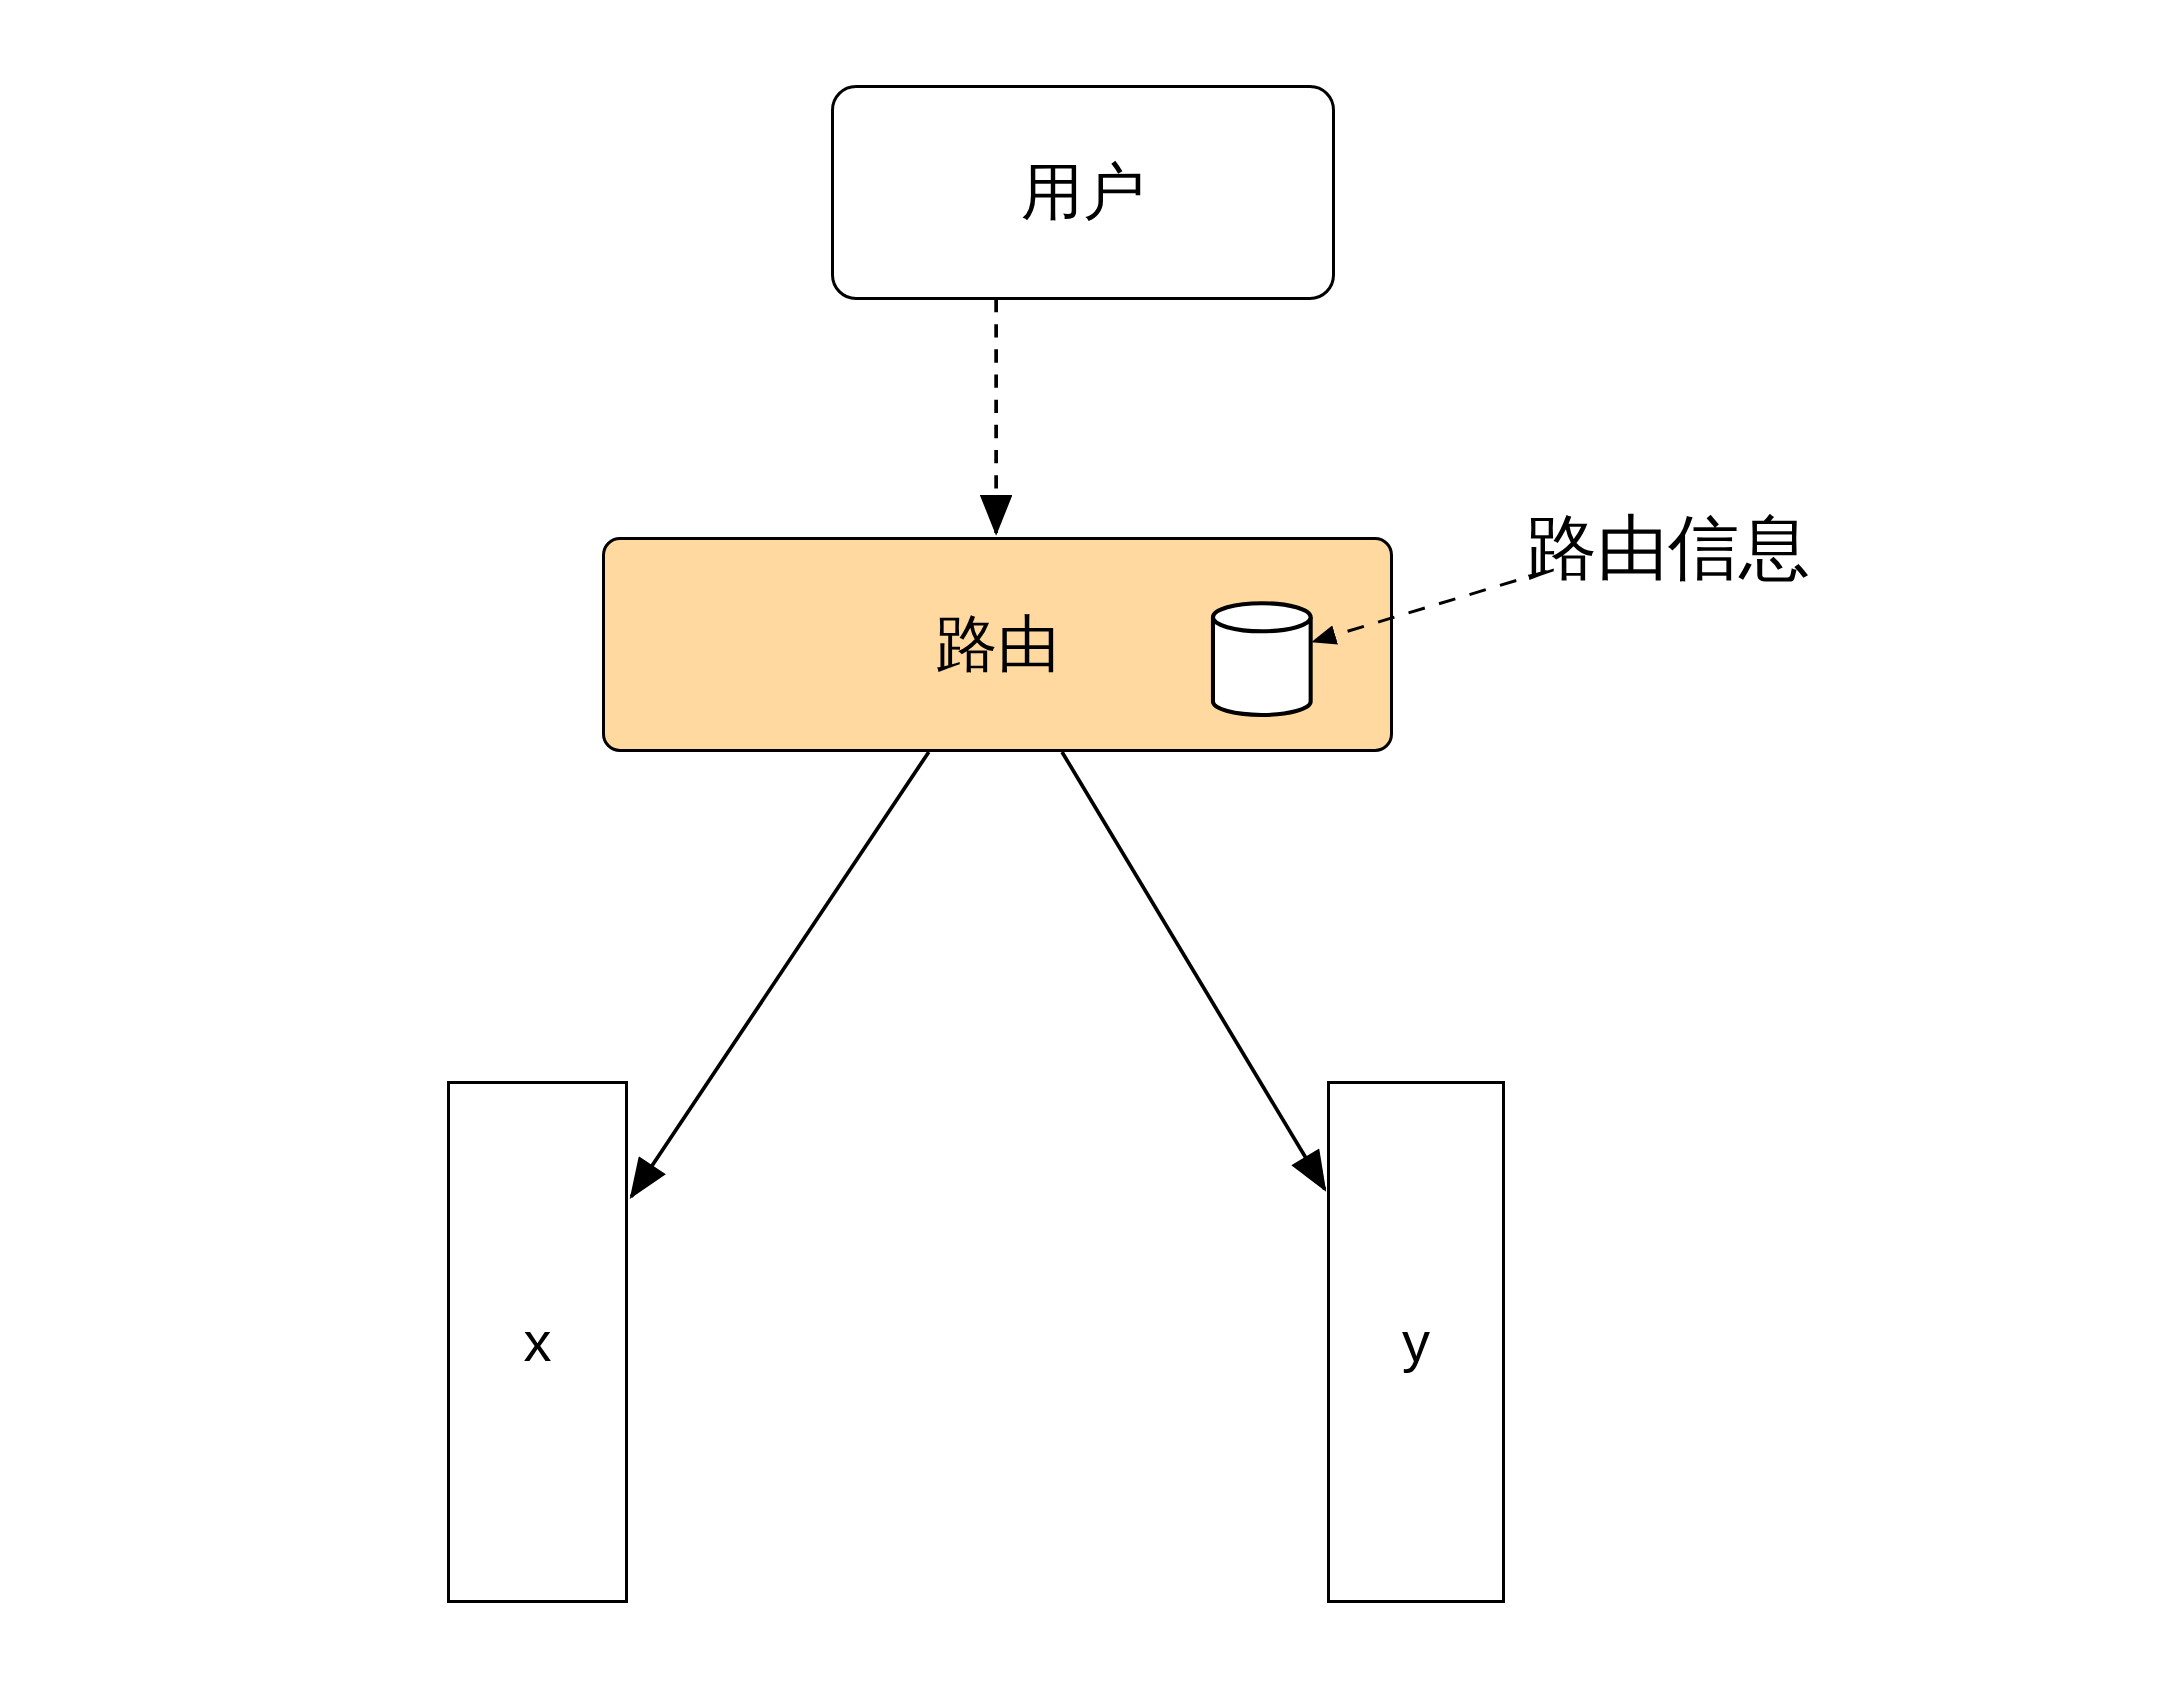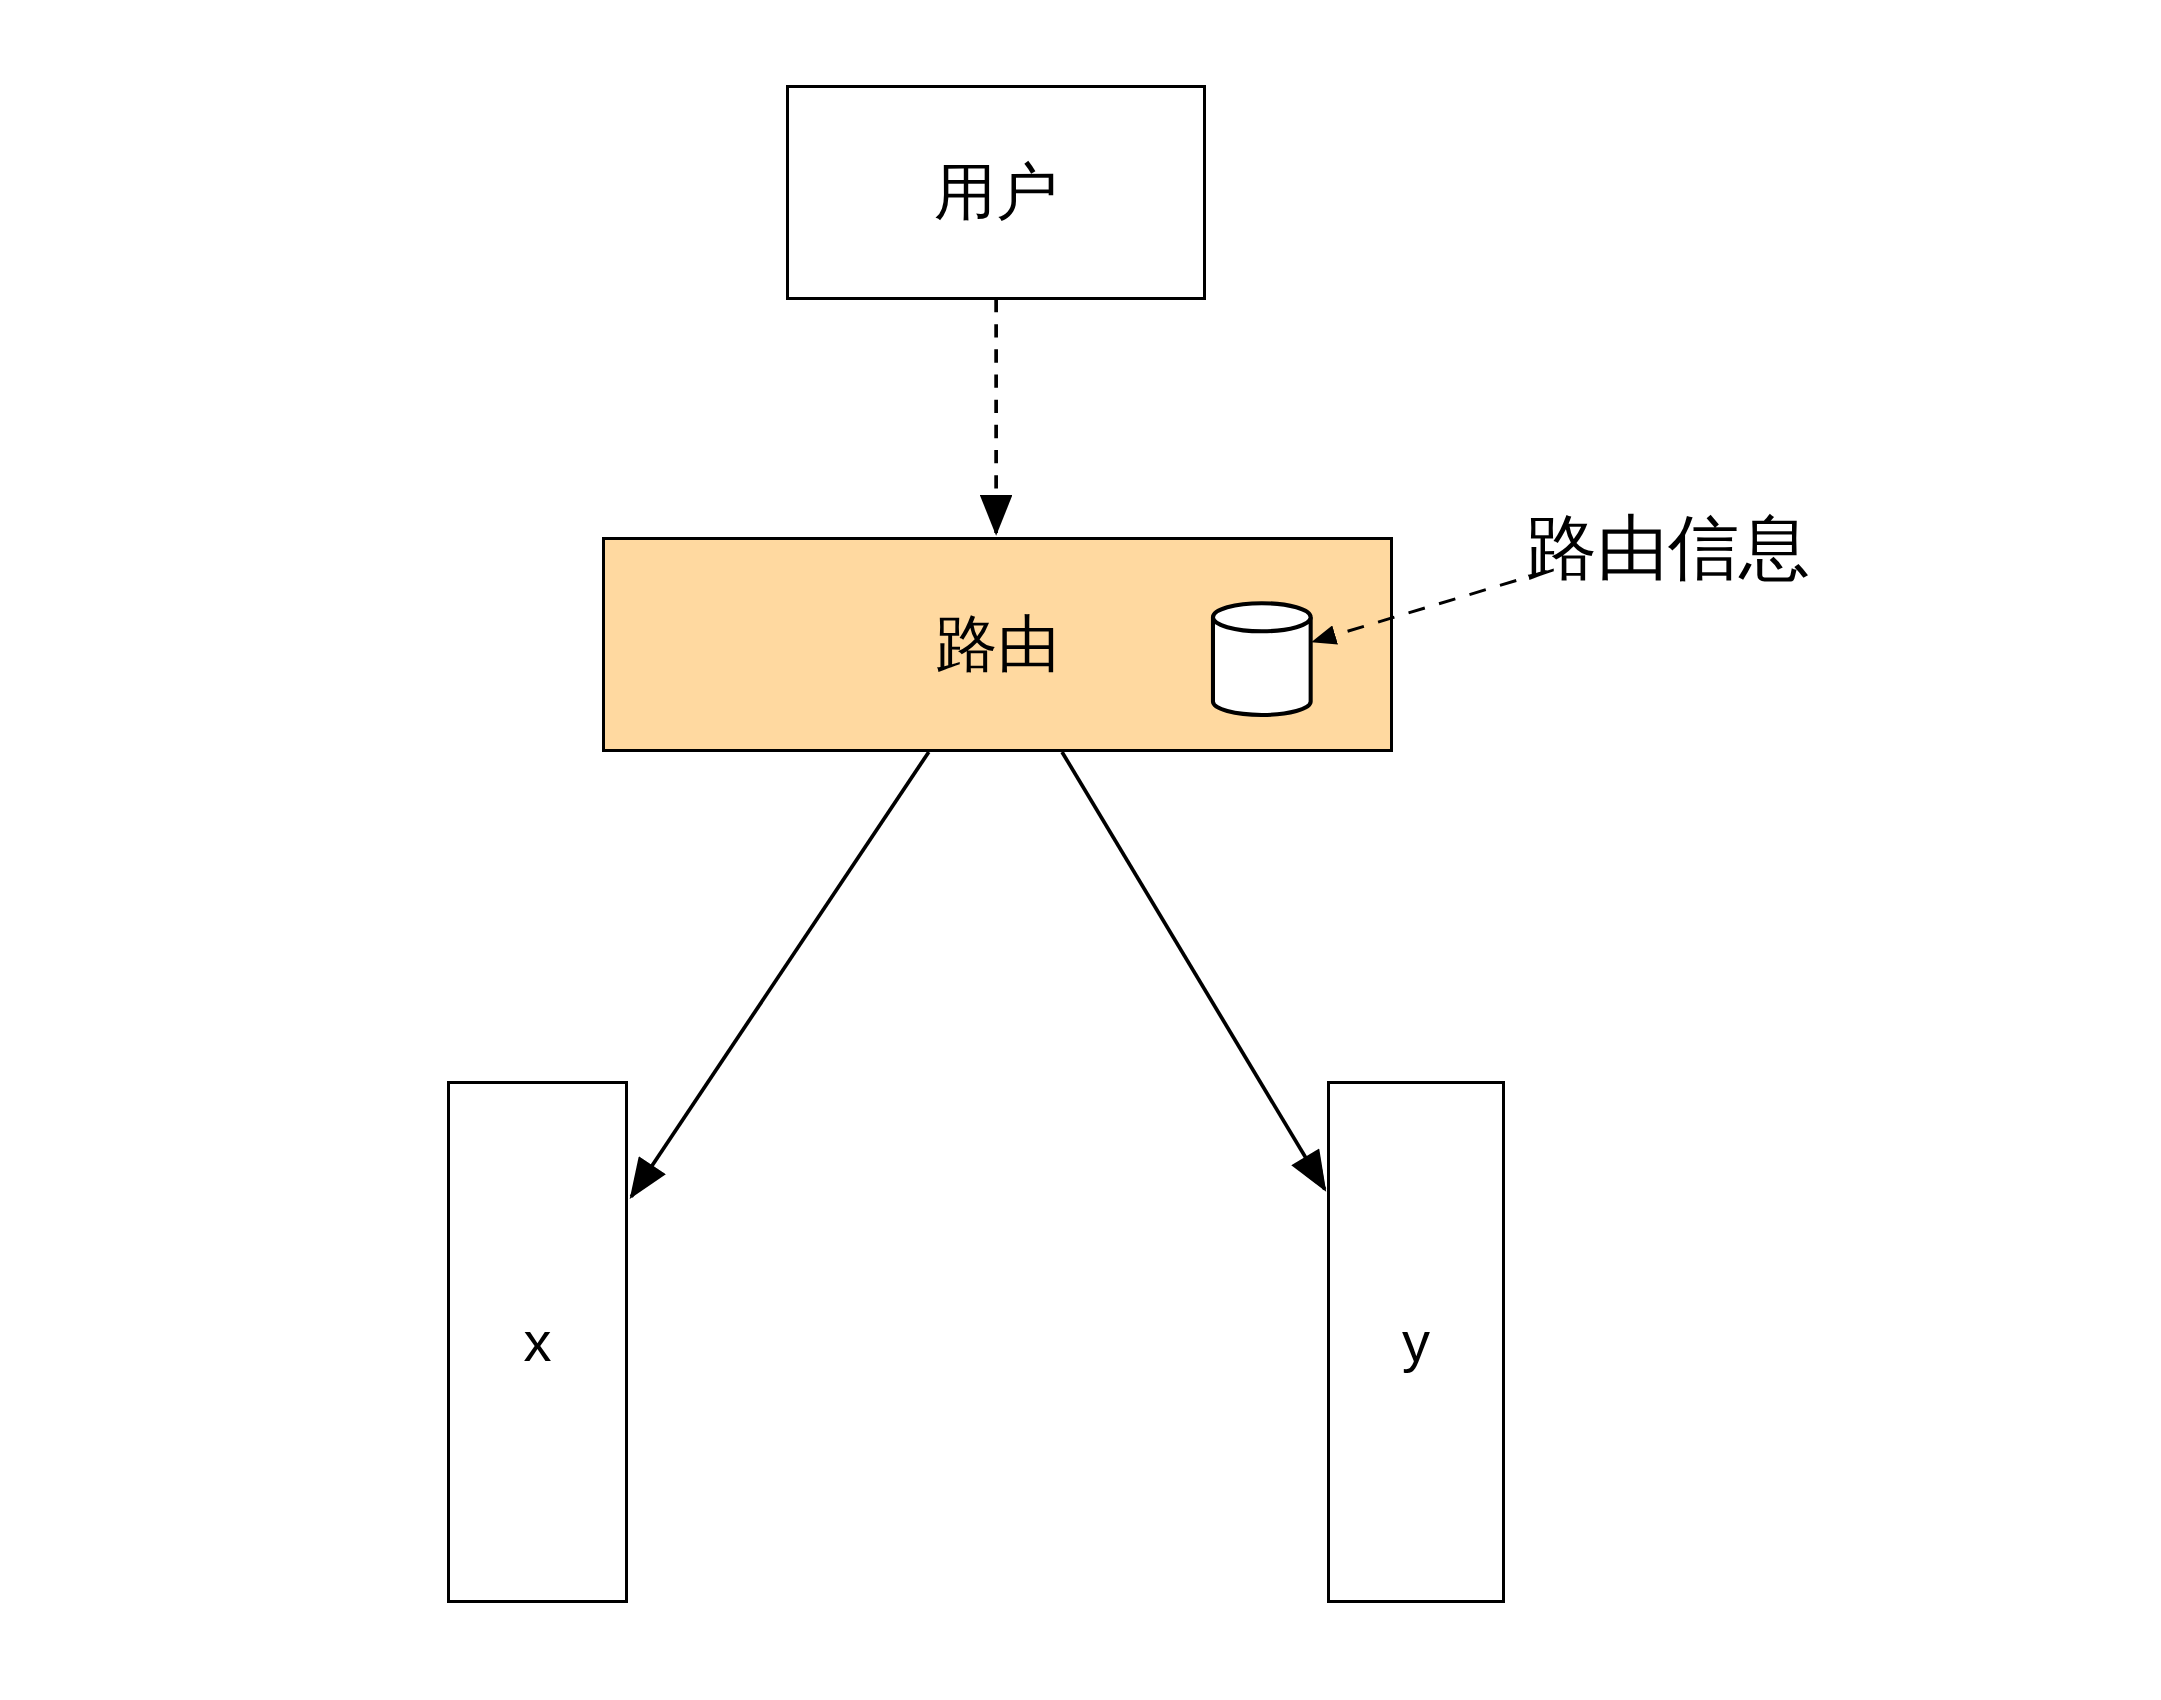--- a/index.html
+++ b/index.html
@@ -25,23 +25,23 @@
     align-items: center;
     justify-content: center;
     text-align: center;
   }
   .node-label {
     font-size: 62px;
     line-height: 1.2;
     color: #000000;
     white-space: nowrap;
   }
-  #user-node   { left: 786px; top: 85px;  width: 420px;  height: 215px; }
+  #user-node   { left: 831px; top: 85px;  width: 504px;  height: 215px; border-radius: 25px; }
   #router-node { left: 602px;  top: 537px;  width: 791px; height: 215px;
-                 background: #ffd9a0; border-width: 3.7px; }
+                 background: #ffd9a0; border-width: 3.7px; border-radius: 18px; }
   #x-node      { left: 447px;  top: 1081px; width: 181px;  height: 522px; }
   #y-node      { left: 1327px; top: 1081px; width: 178px;  height: 522px; }
   #x-node .node-label, #y-node .node-label { font-size: 56px; }
   .floating-label {
     position: absolute;
     left: 1526px;
     top: 512px;
     font-size: 71px;
     line-height: 1;
     white-space: nowrap;

